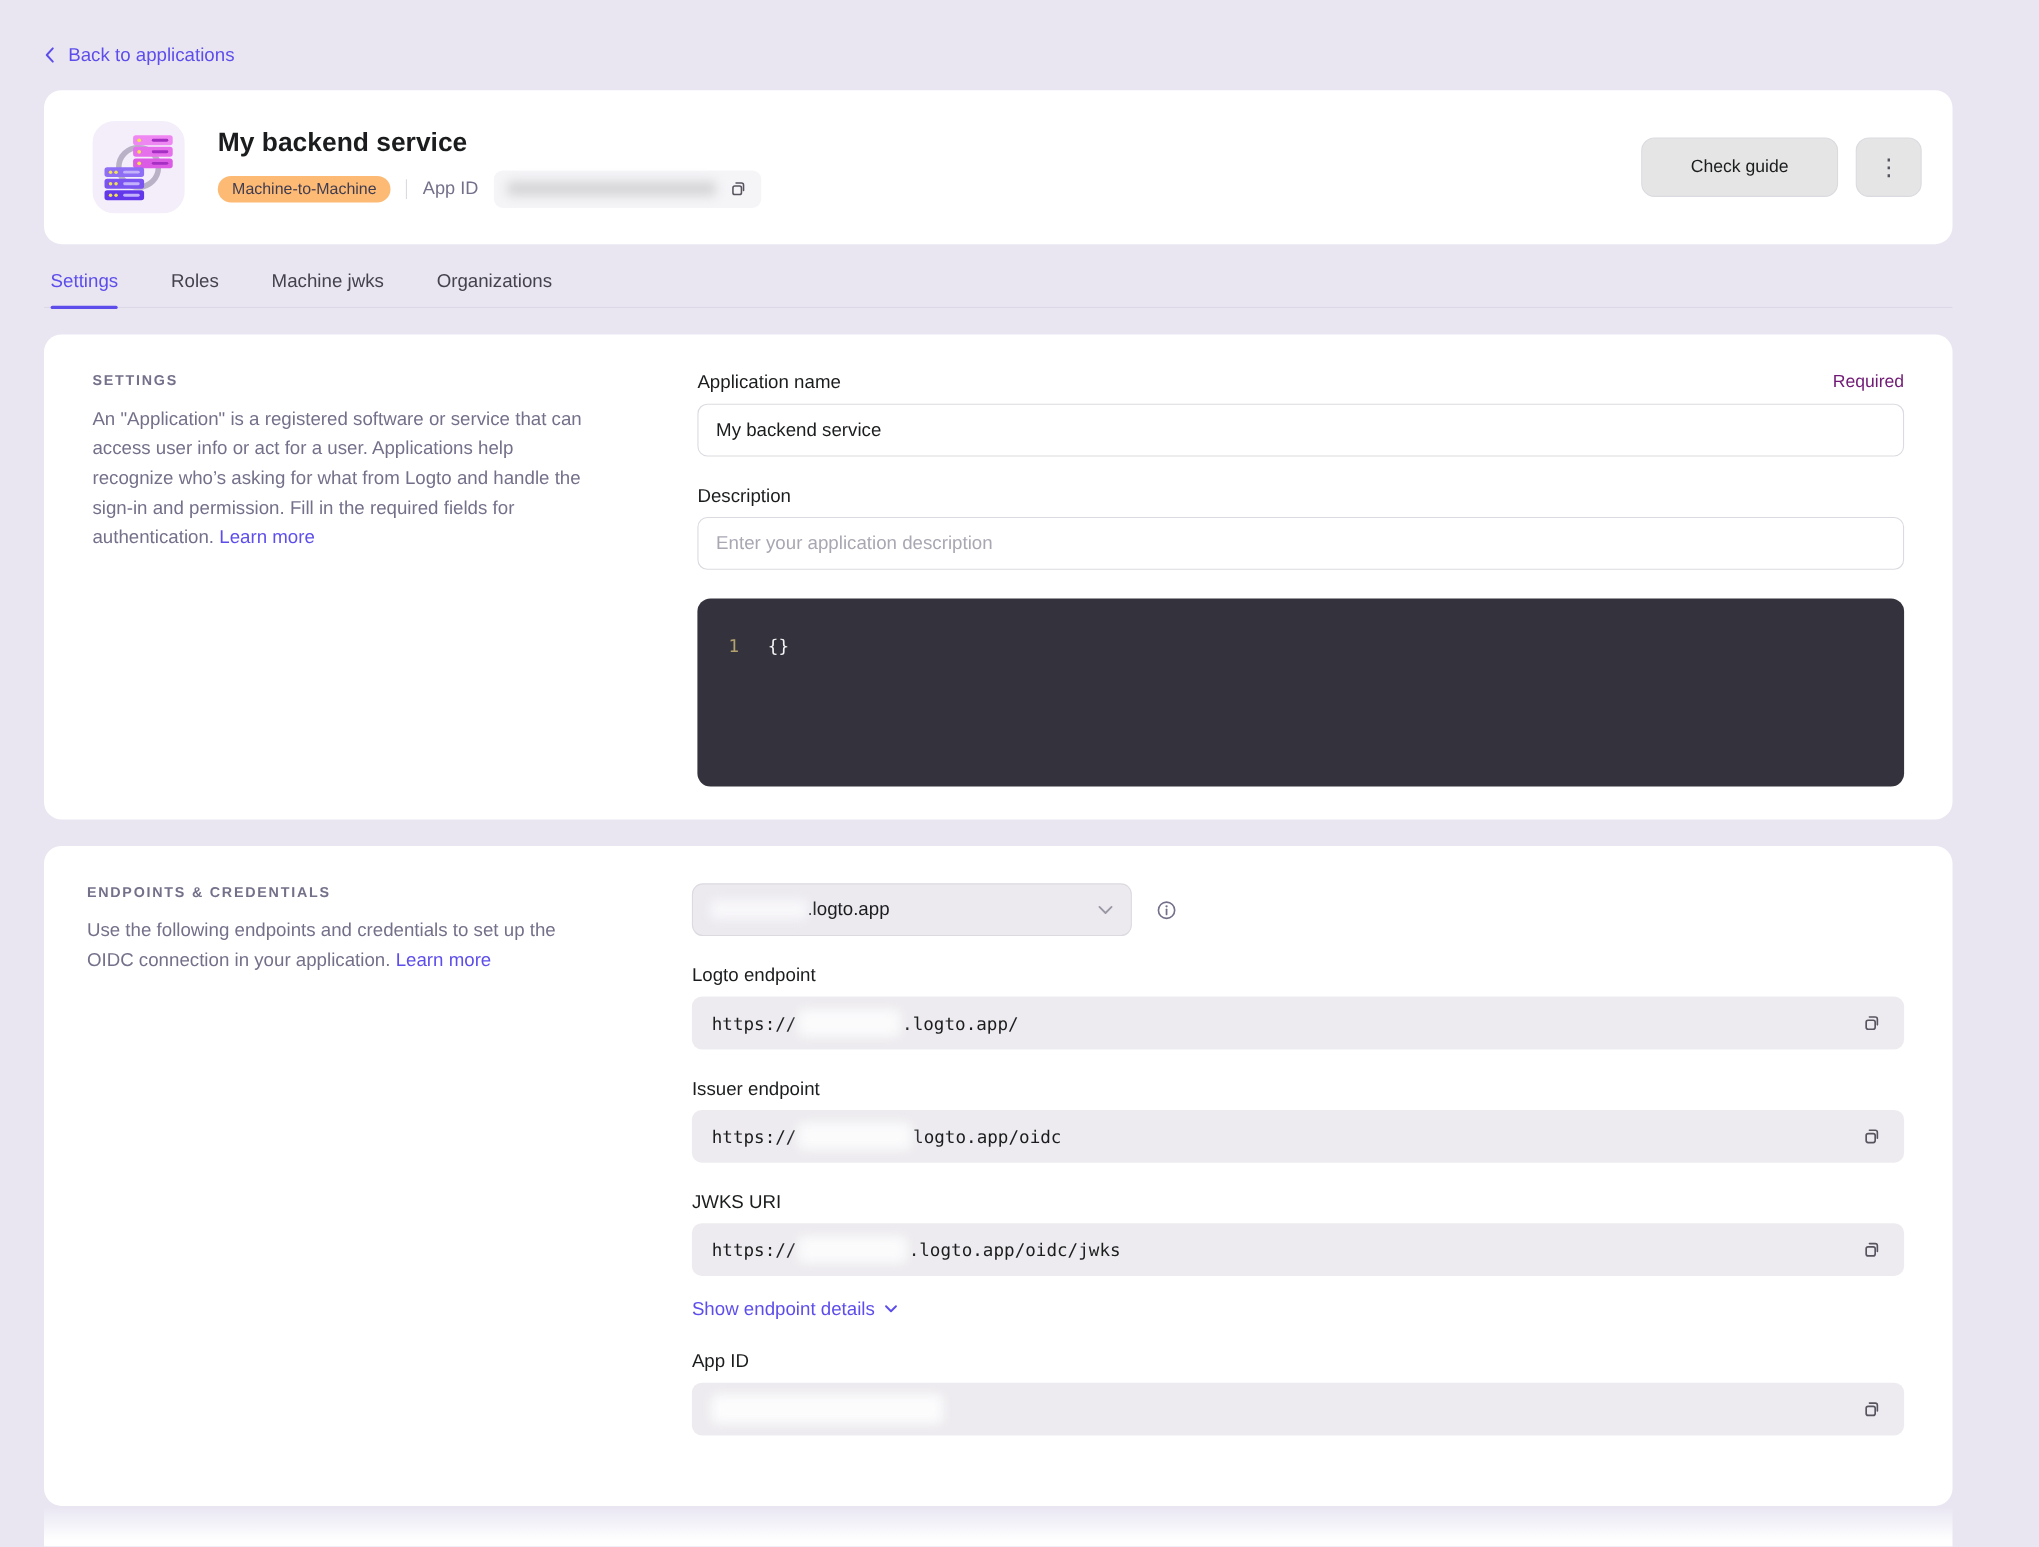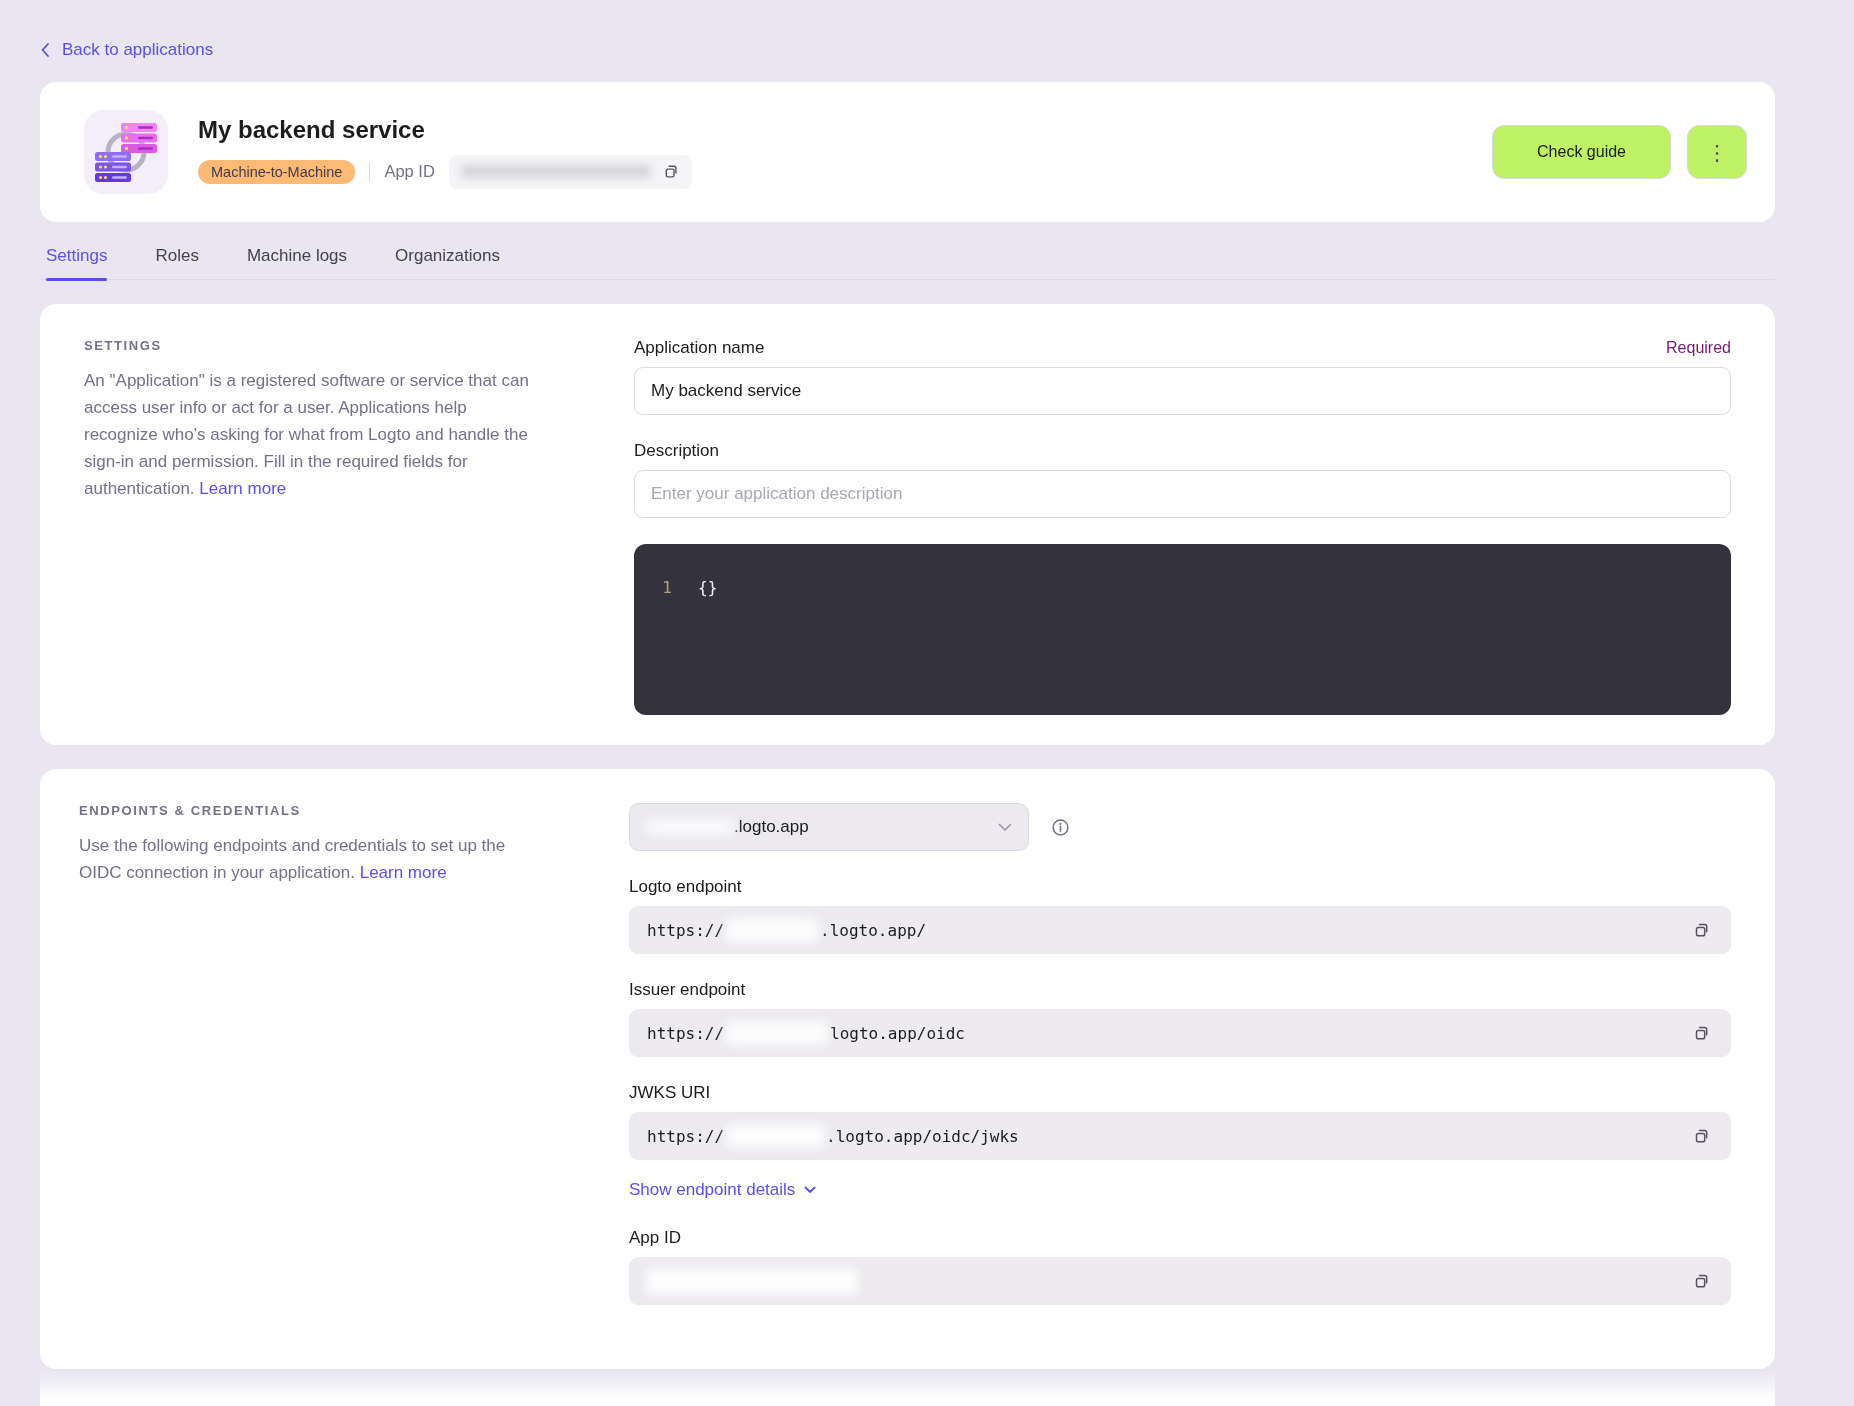--- a/index.html
+++ b/index.html
@@ -26,21 +26,21 @@
   .header-info { margin-left:30px; }
   .page-title { font-size:24px; font-weight:700; color:#1a1c1d; }
   .meta-row { margin-top:11px; display:flex; align-items:center; gap:14px; }
   .type-badge { background:#fdba74; color:#403c50; font-size:14.5px; font-weight:500; padding:4px 13px; border-radius:20px; }
   .meta-divider { width:1px; height:18px; background:#dcd9e2; }
   .app-id-label { color:#74708a; font-size:16.5px; }
   .app-id-chip { display:flex; align-items:center; gap:12px; background:#f5f4f7; border-radius:8px; height:34px; padding:0 12px; }
   .blob { border-radius:4px; filter:blur(5px); display:inline-block; vertical-align:middle; }
   .chip-blob { width:190px; height:13px; background:#d4d4d6; }
   .header-spacer { flex:1; }
-  .btn { background:#bef264; border:1px solid #dcdae0; border-radius:12px; height:54px; font-size:16px; font-weight:500; color:#1a1c1d; cursor:pointer; font-family:inherit; display:flex; align-items:center; justify-content:center; }
+  .btn { background:#e5e5e5; border:1px solid #dcdae0; border-radius:12px; height:54px; font-size:16px; font-weight:500; color:#1a1c1d; cursor:pointer; font-family:inherit; display:flex; align-items:center; justify-content:center; }
   .check-guide { padding:0 44px; }
   .kebab-btn { width:60px; margin-left:16px; font-size:21px; color:#55525e; letter-spacing:0; line-height:1; }
 
   
   .tabs { margin-top:24px; display:flex; gap:48px; border-bottom:1px solid #dcd9e6; padding:0 6px; }
   .tab { font-size:17px; color:#44424c; padding-bottom:13px; cursor:pointer; position:relative; }
   .tab.active { color:#5d4eeb; }
   .tab.active::after { content:""; position:absolute; left:0; right:0; bottom:-2px; height:3px; border-radius:3px; background:#5d4eeb; }
 
   
@@ -153,21 +153,21 @@
     <div class="header-spacer"></div>
     <button class="btn check-guide">Check guide</button>
     <button class="btn kebab-btn">
         <span>⋮</span>
       </button>
   </div>
 
   <div class="tabs">
     <div class="tab active">Settings</div>
     <div class="tab">Roles</div>
-    <div class="tab">Machine logs</div>
+    <div class="tab">Machine jwks</div>
     <div class="tab">Organizations</div>
   </div>
 
   <div class="card">
     <div class="left-col">
       <div class="section-heading">SETTINGS</div>
       <div class="section-desc">
         <span>An "Application" is a registered software or service that can access user info or act for a user. Applications help recognize who’s asking for what from Logto and handle the sign-in and permission. Fill in the required fields for authentication.</span>
         <a class="learn-more">Learn more</a>
       </div>

